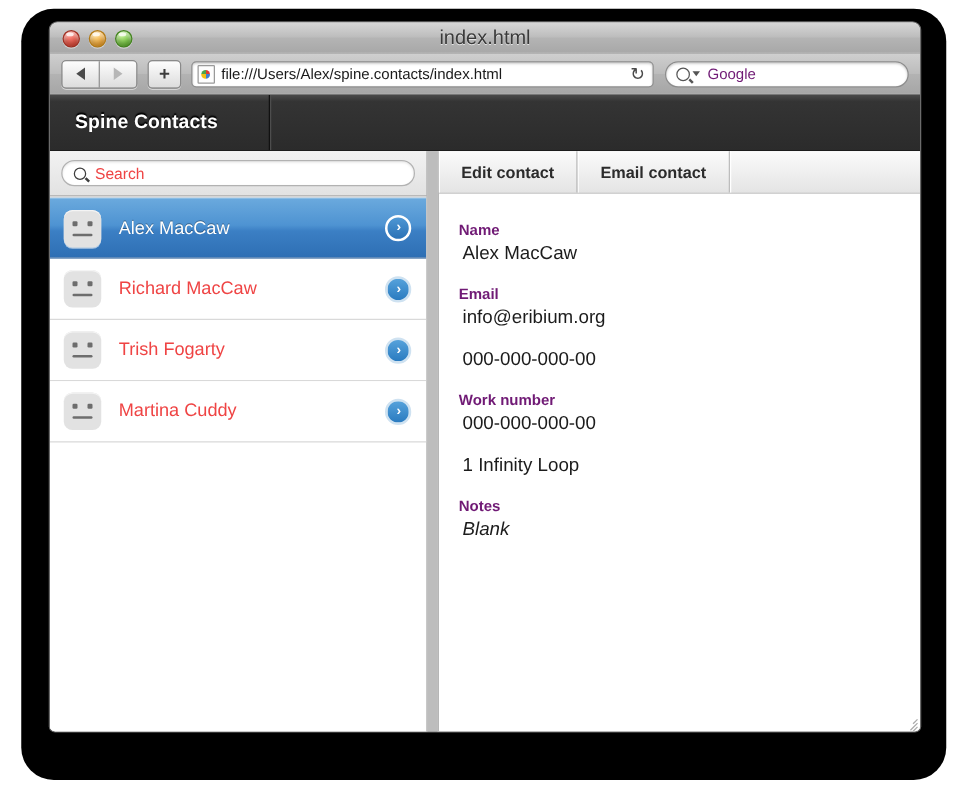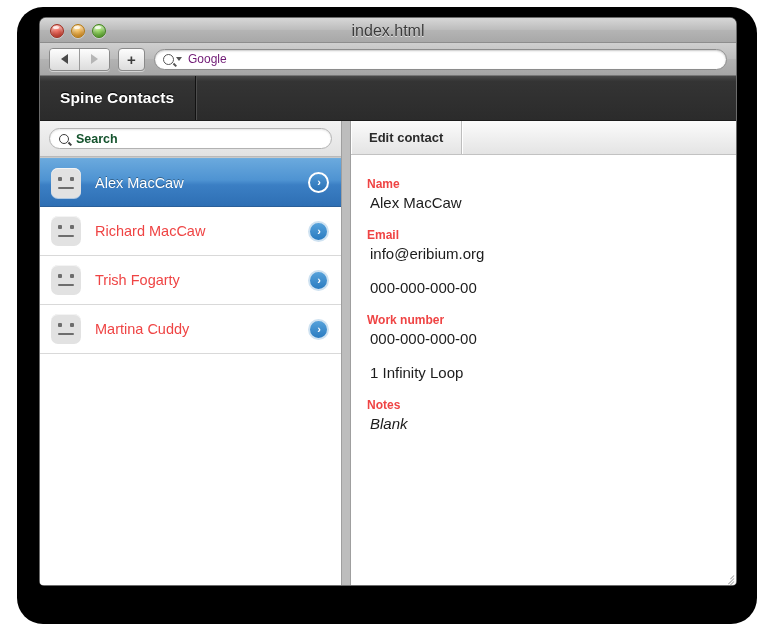--- a/index.html
+++ b/index.html
@@ -227,21 +227,21 @@
 
   
   #app-header {
     height: 44px;
     background: linear-gradient(to bottom, #4a4a4a 0%, #343434 12%, #2b2b2b 100%);
     display: flex;
     align-items: stretch;
     border-bottom: 1px solid #1c1c1c;
   }
   #app-brand {
-    width: 156px;
+    width: 176px;
     display: flex;
     align-items: center;
     padding-left: 20px;
     box-sizing: border-box;
     border-right: 1px solid #111;
     box-shadow: 1px 0 0 #4d4d4d;
     font-size: 15.5px;
     font-weight: bold;
     color: #ffffff;
     text-shadow: 0 -1px 1px #000;
@@ -298,22 +298,21 @@
     content: "";
     position: absolute;
     right: -4px; bottom: -2px;
     width: 4px; height: 1.7px;
     background: #3d3d3d;
     transform: rotate(45deg);
   }
   #contact-search-placeholder {
     margin-left: 7px;
     font-size: 12.5px;
-    color: #14532d;
-    font-weight: bold;
+    color: #ef4444;
   }
 
   #contact-list {
     flex: 1;
     overflow: hidden;
     background: #ffffff;
     border-top: 1px solid #c9c9c9;
   }
   .contact-row {
     height: 49px;
@@ -444,21 +443,21 @@
   #fields {
     flex: 1;
     padding: 22px 0 0 16px;
     box-sizing: border-box;
     position: relative;
   }
   .field { margin-bottom: 17px; }
   .field-label {
     font-size: 12px;
     font-weight: bold;
-    color: #ef4444;
+    color: #701a75;
     margin-bottom: 3px;
   }
   .field-value {
     font-size: 15px;
     color: #1c1c1c;
     padding-left: 3px;
   }
   .field-value.italic { font-style: italic; }
 
   #resize-grip {
@@ -500,20 +499,25 @@
         <div class="navbtn">
           <span class="tri-left"></span>
         </div>
         <div class="navbtn">
           <span class="tri-right"></span>
         </div>
       </div>
 
       <div id="plus-button">+</div>
 
+      <div id="url-field">
+        <span id="page-favicon"></span>
+        <span id="url-text">file:///Users/Alex/spine.contacts/index.html</span>
+        <span id="reload-icon">↻</span>
+      </div>
 
       <div id="search-field">
         <span class="mag"></span>
         <span class="mag-caret"></span>
         <span id="browser-search-placeholder">Google</span>
       </div>
     </div>
 
     <div id="app">
 
@@ -576,20 +580,21 @@
                   <span class="chev">›</span>
                 </span>
             </div>
           </div>
 
         </div>
 
         <div id="detail">
           <div id="tabbar">
             <div class="tab">Edit contact</div>
+            <div class="tab">Email contact</div>
             <div class="tab filler"></div>
           </div>
 
           <div id="fields">
             <div class="field">
               <div class="field-label">Name</div>
               <div class="field-value">Alex MacCaw</div>
             </div>
             <div class="field">
               <div class="field-label">Email</div>

